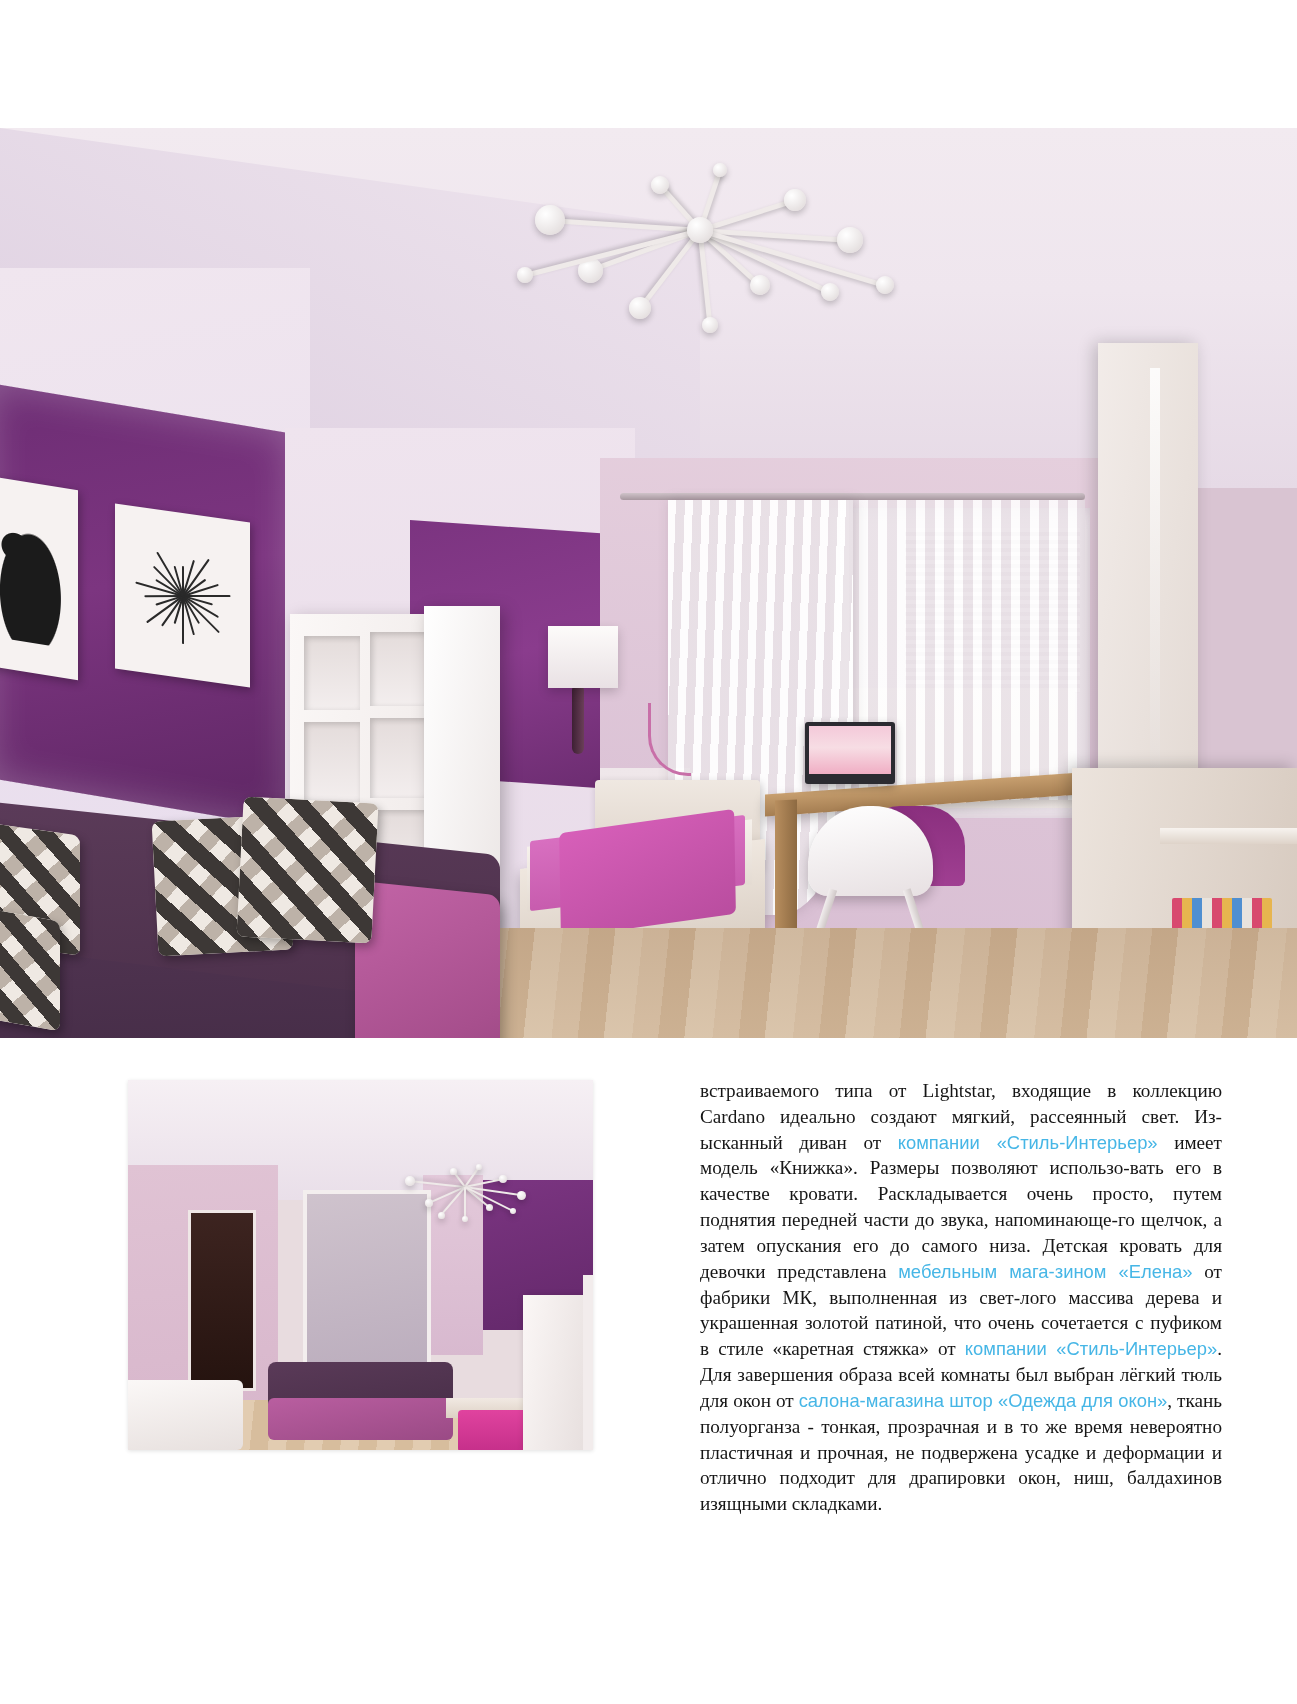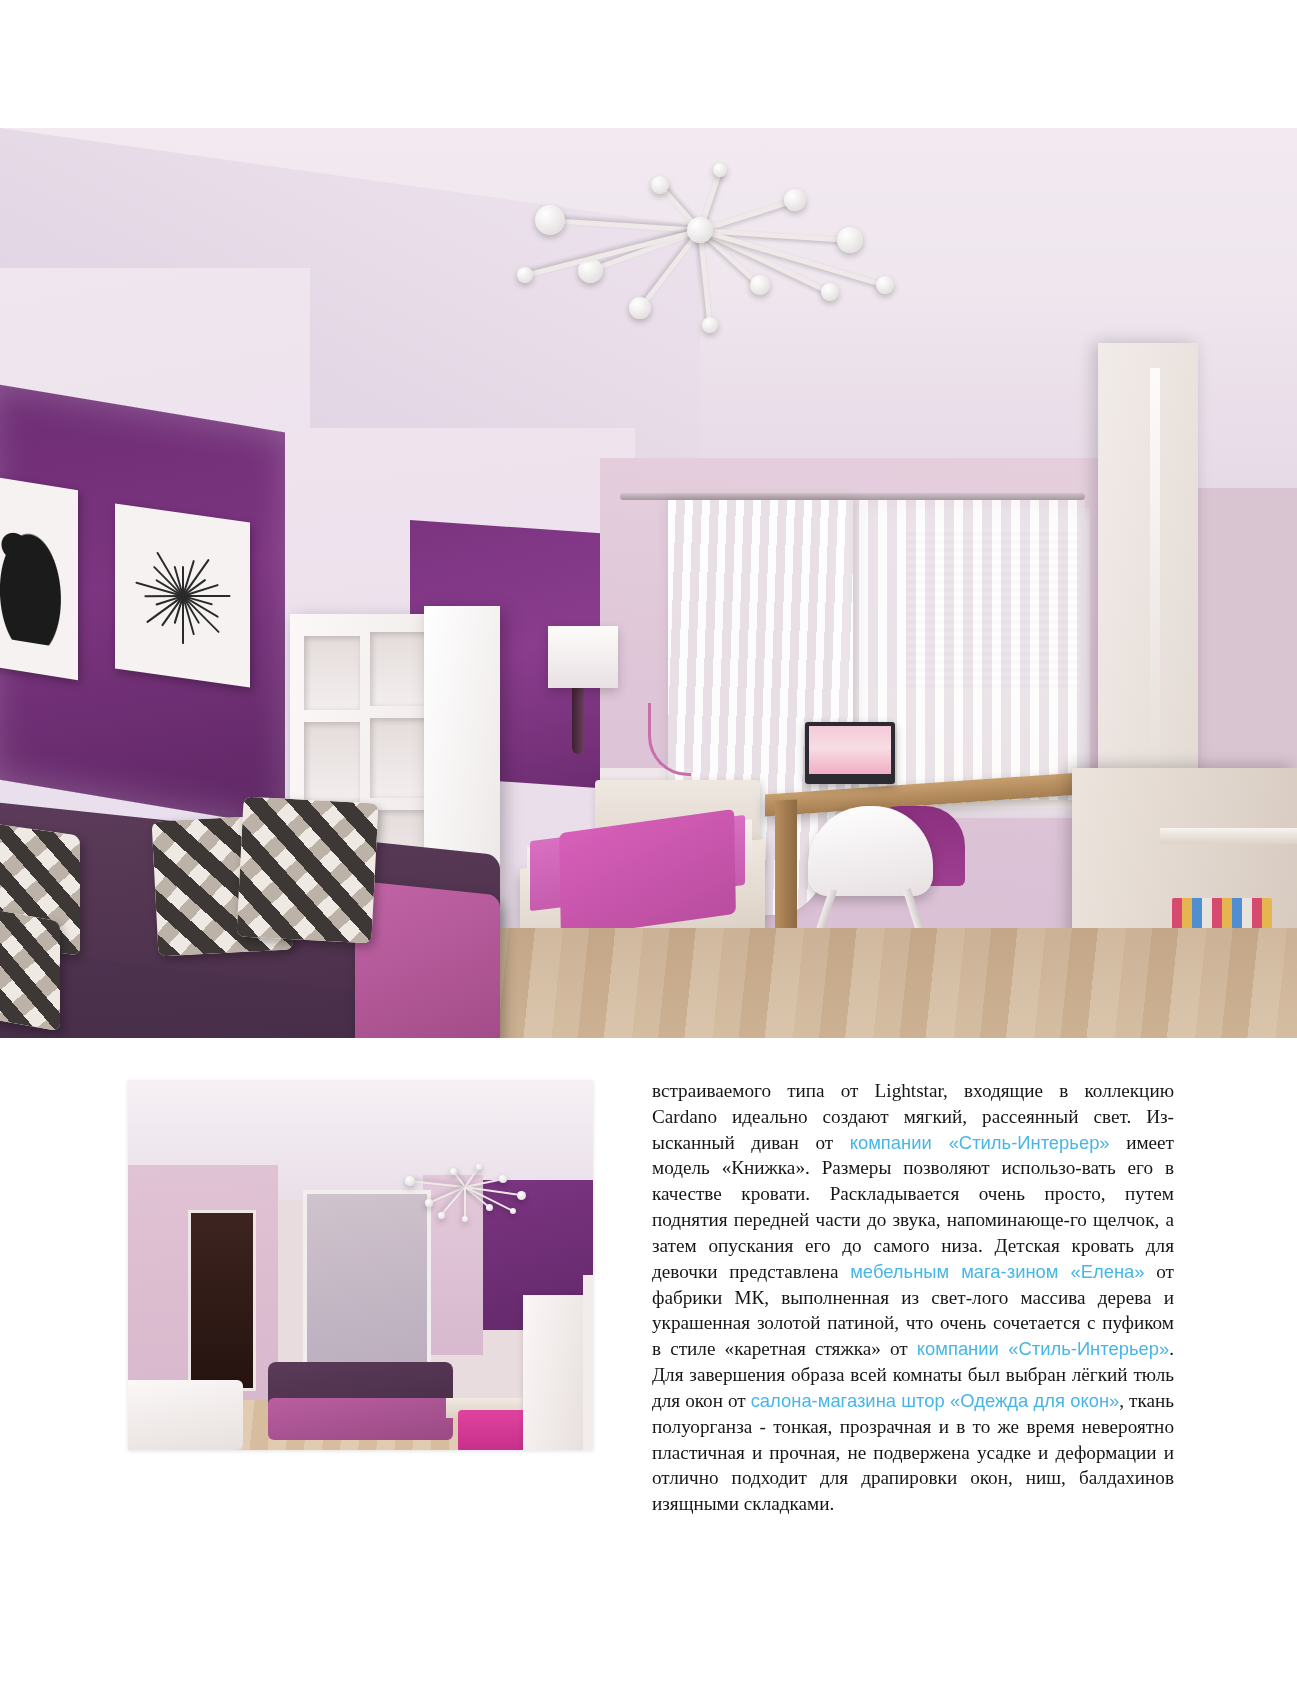--- a/index.html
+++ b/index.html
@@ -359,21 +359,21 @@
   .t-floor { position:absolute; left:0; top:320px; width:465px; height:50px; background: repeating-linear-gradient(96deg,#e2ccb1 0 18px,#d7bd9d 18px 36px); }
   .t-sofa { position:absolute; left:140px; top:282px; width:185px; height:70px; background: linear-gradient(170deg,#5a3a58,#452c45); border-radius:8px; }
   .t-sofa-base { position:absolute; left:140px; top:318px; width:185px; height:42px; background: linear-gradient(170deg,#b95ea0,#9a4a85); border-radius:6px; }
   .t-bed { position:absolute; left:330px; top:330px; width:135px; height:42px; background: linear-gradient(180deg,#e0439f,#c52f8a); border-radius:4px; }
   .t-bedframe { position:absolute; left:318px; top:318px; width:150px; height:20px; background: linear-gradient(180deg,#f1e9e2,#ddd0c4); }
   .t-chand { position:absolute; left:265px; top:85px; width:150px; height:55px; }
   .t-white { position:absolute; left:-5px; top:300px; width:120px; height:70px; background: linear-gradient(170deg,#fbf8f7,#e7e0de); border-radius:6px;}
 
   .article {
     position: absolute;
-    left: 652px;
+    left: 700px;
     top: 1078px;
     width: 522px;
     font-size: 19.2px;
     line-height: 1.345;
     text-align: justify;
     color: #161616;
     font-family: "Liberation Serif", serif;
   }
   .article p { margin: 0; }
   .hl {

